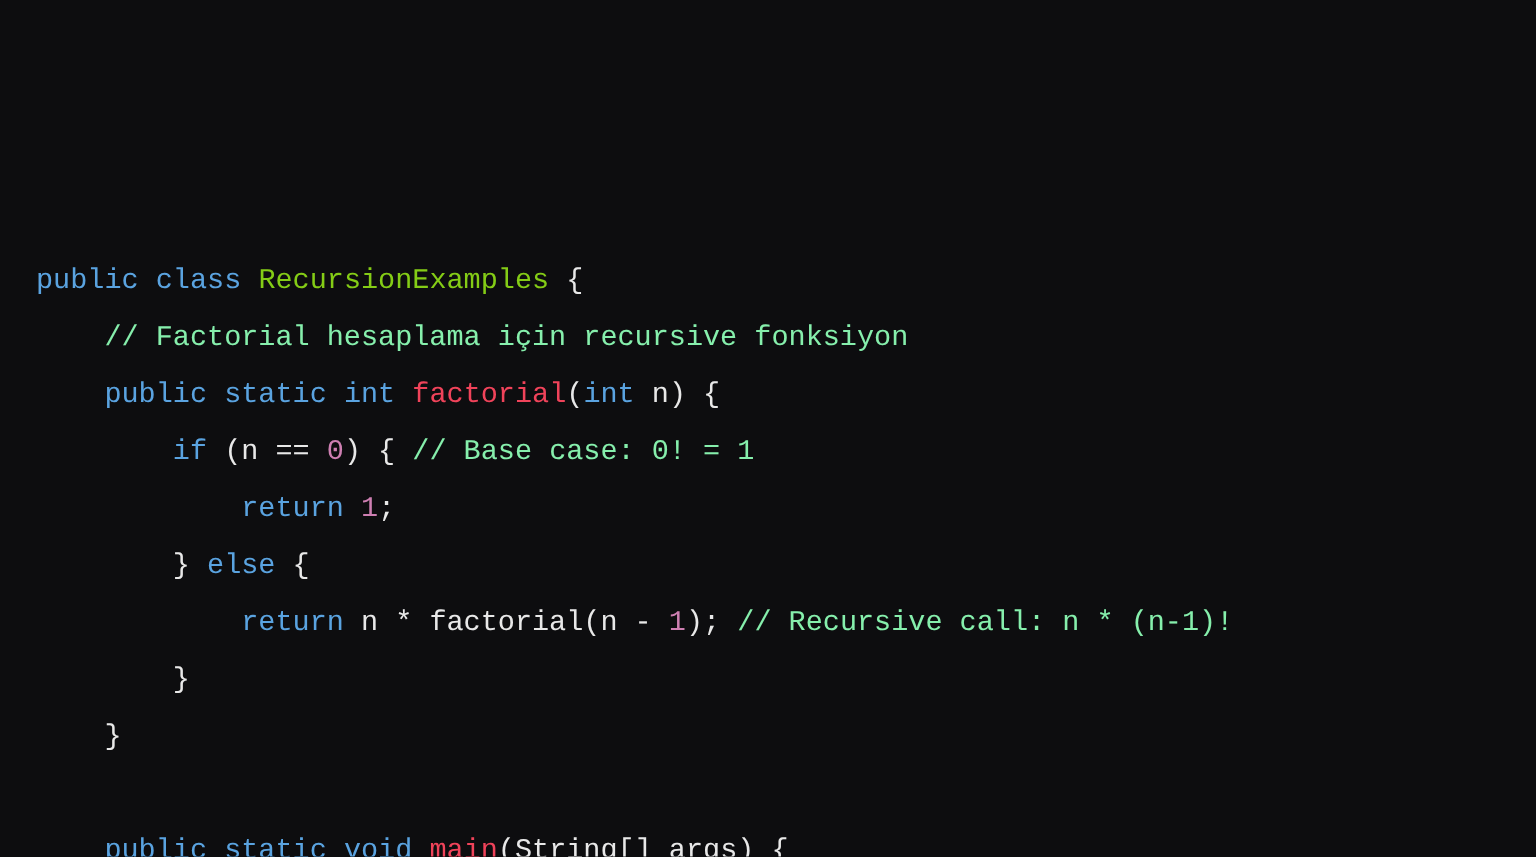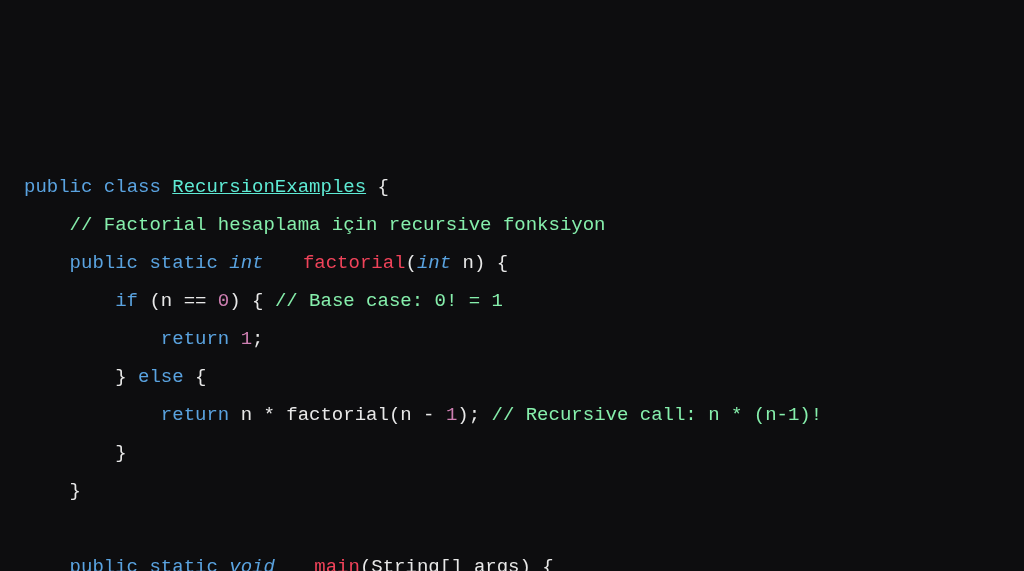--- a/index.html
+++ b/index.html
@@ -9,23 +9,23 @@
     font-size: 19px;
     line-height: 2.0;
     color: #e8e8e8;
     padding: 16px 24px;
     width: 1024px;
     height: 571px;
     overflow: hidden;
     white-space: pre;
   }
   .kw   { color: #5aa3e0; }   
-  .type { color: #5aa3e0; font-style: italic; }   
-  .cls  { color: #5eead4; text-decoration: underline; }   
-  .fn   { color: #f0435a; margin-left: 28px; }   
+  .type { color: #5aa3e0; }   
+  .cls  { color: #84cc16; }   
+  .fn   { color: #f0435a; }   
   .cm   { color: #86efac; }   
   .num  { color: #ce7fb2; }   
   .pn   { color: #e8e8e8; }   
 </style>
 </head>
 <body>
 
 
 
 <div id="code-block"><div><span class="kw">public</span><span class="pn"> </span><span class="kw">class</span><span class="pn"> </span><span class="cls">RecursionExamples</span><span class="pn"> {</span></div><div><span class="pn">    </span><span class="cm">// Factorial hesaplama için recursive fonksiyon</span></div><div><span class="pn">    </span><span class="kw">public</span><span class="pn"> </span><span class="kw">static</span><span class="pn"> </span><span class="type">int</span><span class="pn"> </span><span class="fn">factorial</span><span class="pn">(</span><span class="type">int</span><span class="pn"> n) {</span></div><div><span class="pn">        </span><span class="kw">if</span><span class="pn"> (n </span><span class="pn">==</span><span class="pn"> </span><span class="num">0</span><span class="pn">) { </span><span class="cm">// Base case: 0! = 1</span></div><div><span class="pn">            </span><span class="kw">return</span><span class="pn"> </span><span class="num">1</span><span class="pn">;</span></div><div><span class="pn">        } </span><span class="kw">else</span><span class="pn"> {</span></div><div><span class="pn">            </span><span class="kw">return</span><span class="pn"> n * factorial(n - </span><span class="num">1</span><span class="pn">); </span><span class="cm">// Recursive call: n * (n-1)!</span></div><div><span class="pn">        }</span></div><div><span class="pn">    }</span></div><div>&nbsp;</div><div><span class="pn">    </span><span class="kw">public</span><span class="pn"> </span><span class="kw">static</span><span class="pn"> </span><span class="type">void</span><span class="pn"> </span><span class="fn">main</span><span class="pn">(String[] args) {</span></div></div>

